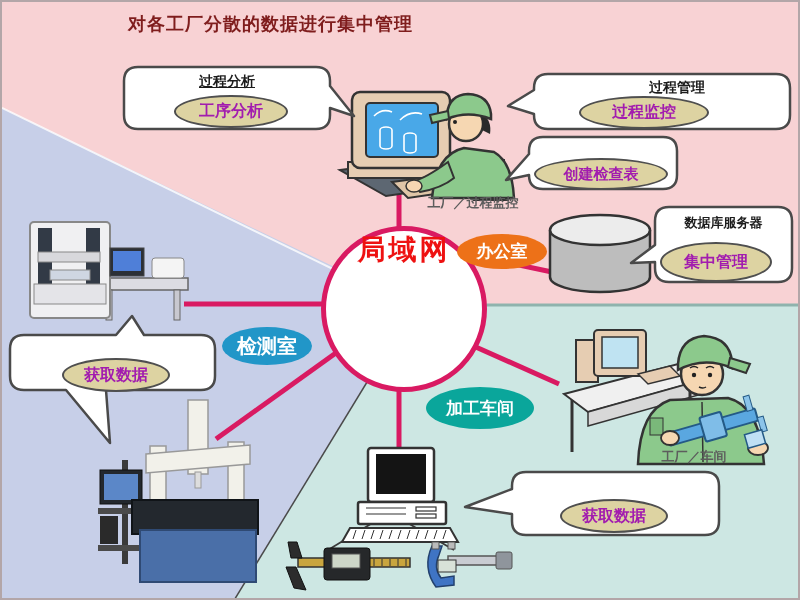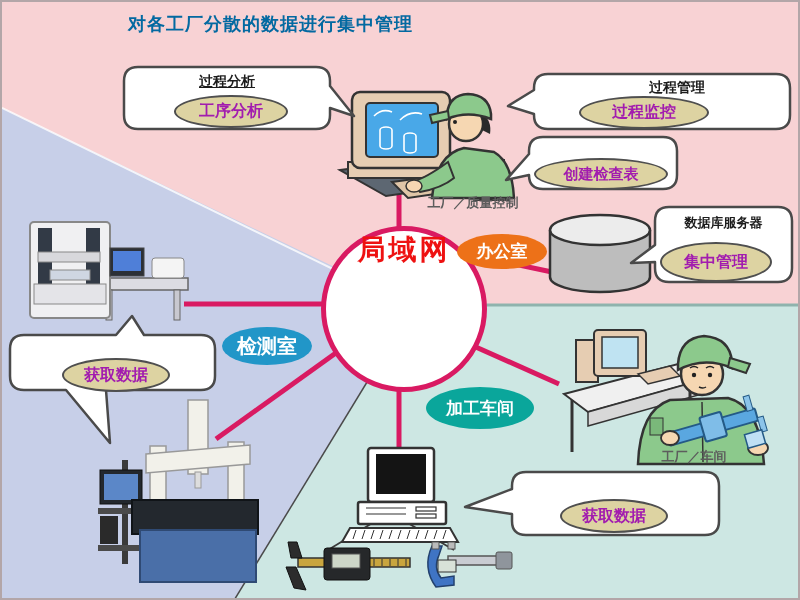--- a/index.html
+++ b/index.html
@@ -5,21 +5,21 @@
   html,body{margin:0;padding:0;background:#fff;font-family:"DejaVu Sans","Liberation Sans",sans-serif;}
   #stage{position:relative;width:800px;height:600px;overflow:hidden;border:2px solid #b3a6a8;box-sizing:border-box;background:#f8d2d4;}
   #bg{position:absolute;left:0;top:0;width:800px;height:600px;}
   .region-pink{fill:var(--region-office,#f8d2d4);}
   .region-blue{fill:var(--region-inspection,#c7cfe8);}
   .region-teal{fill:var(--region-machining,#cde7e3);}
   .lan-line{stroke:var(--accent,#d91a62);stroke-width:5;fill:none;}
   .bubble{fill:#ffffff;stroke:#4a4a4a;stroke-width:2.5;stroke-linejoin:round;}
   .thinlink{stroke:#3a3a3a;stroke-width:1.8;fill:none;}
   .abs{position:absolute;}
-  #title{left:126px;top:10px;width:560px;font-size:18px;font-weight:bold;color:#0369a1;letter-spacing:1px;}
+  #title{left:126px;top:10px;width:560px;font-size:18px;font-weight:bold;color:#7f1d1d;letter-spacing:1px;}
   #lan-circle{left:319px;top:224px;width:156px;height:156px;border-radius:50%;
     background:#fff;border:5px solid var(--accent,#d91a62);display:flex;justify-content:center;
     font-size:28px;font-weight:bold;color:var(--lan-text,#ee1111);letter-spacing:3px;z-index:3;}
   .badge{border-radius:50%;color:#fff;font-weight:bold;display:flex;align-items:center;justify-content:center;z-index:3;}
   .badge-office{left:455px;top:232px;width:90px;height:35px;font-size:17px;background:var(--office-badge,#ed7118);}
   .badge-inspection{left:220px;top:325px;width:90px;height:38px;font-size:20px;background:var(--inspection-badge,#2196c8);}
   .badge-machining{left:424px;top:385px;width:108px;height:42px;font-size:17px;background:var(--machining-badge,#0aa69b);}
   .tag{background:var(--tag-fill,#ddd3a2);border:2px solid #4f4f4f;border-radius:50%;color:#a21caf;
     display:flex;align-items:center;justify-content:center;font-size:16px;z-index:2;font-weight:bold;}
   .bhead{font-weight:bold;color:#1c1c1c;text-align:center;z-index:2;}
@@ -186,16 +186,16 @@
   <div class="abs tag" style="left:577px;top:94px;width:126px;height:29px;">过程监控</div>
 
   <div class="abs tag" style="left:532px;top:156px;width:130px;height:28px;font-size:15px;">创建检查表</div>
 
   <div class="abs bhead" style="left:653px;top:212px;width:137px;font-size:13px;">数据库服务器</div>
   <div class="abs tag" style="left:658px;top:240px;width:108px;height:36px;">集中管理</div>
 
   <div class="abs tag" style="left:60px;top:356px;width:104px;height:30px;">获取数据</div>
   <div class="abs tag" style="left:558px;top:497px;width:104px;height:30px;">获取数据</div>
 
-  <div class="abs caption" style="left:405px;top:192px;width:132px;">工厂／质量控制</div>
+  <div class="abs caption" style="left:405px;top:192px;width:132px;">工厂／过程监控</div>
   <div class="abs caption" style="left:636px;top:446px;width:112px;">工厂／车间</div>
 
 </div>
 
 </body></html>

